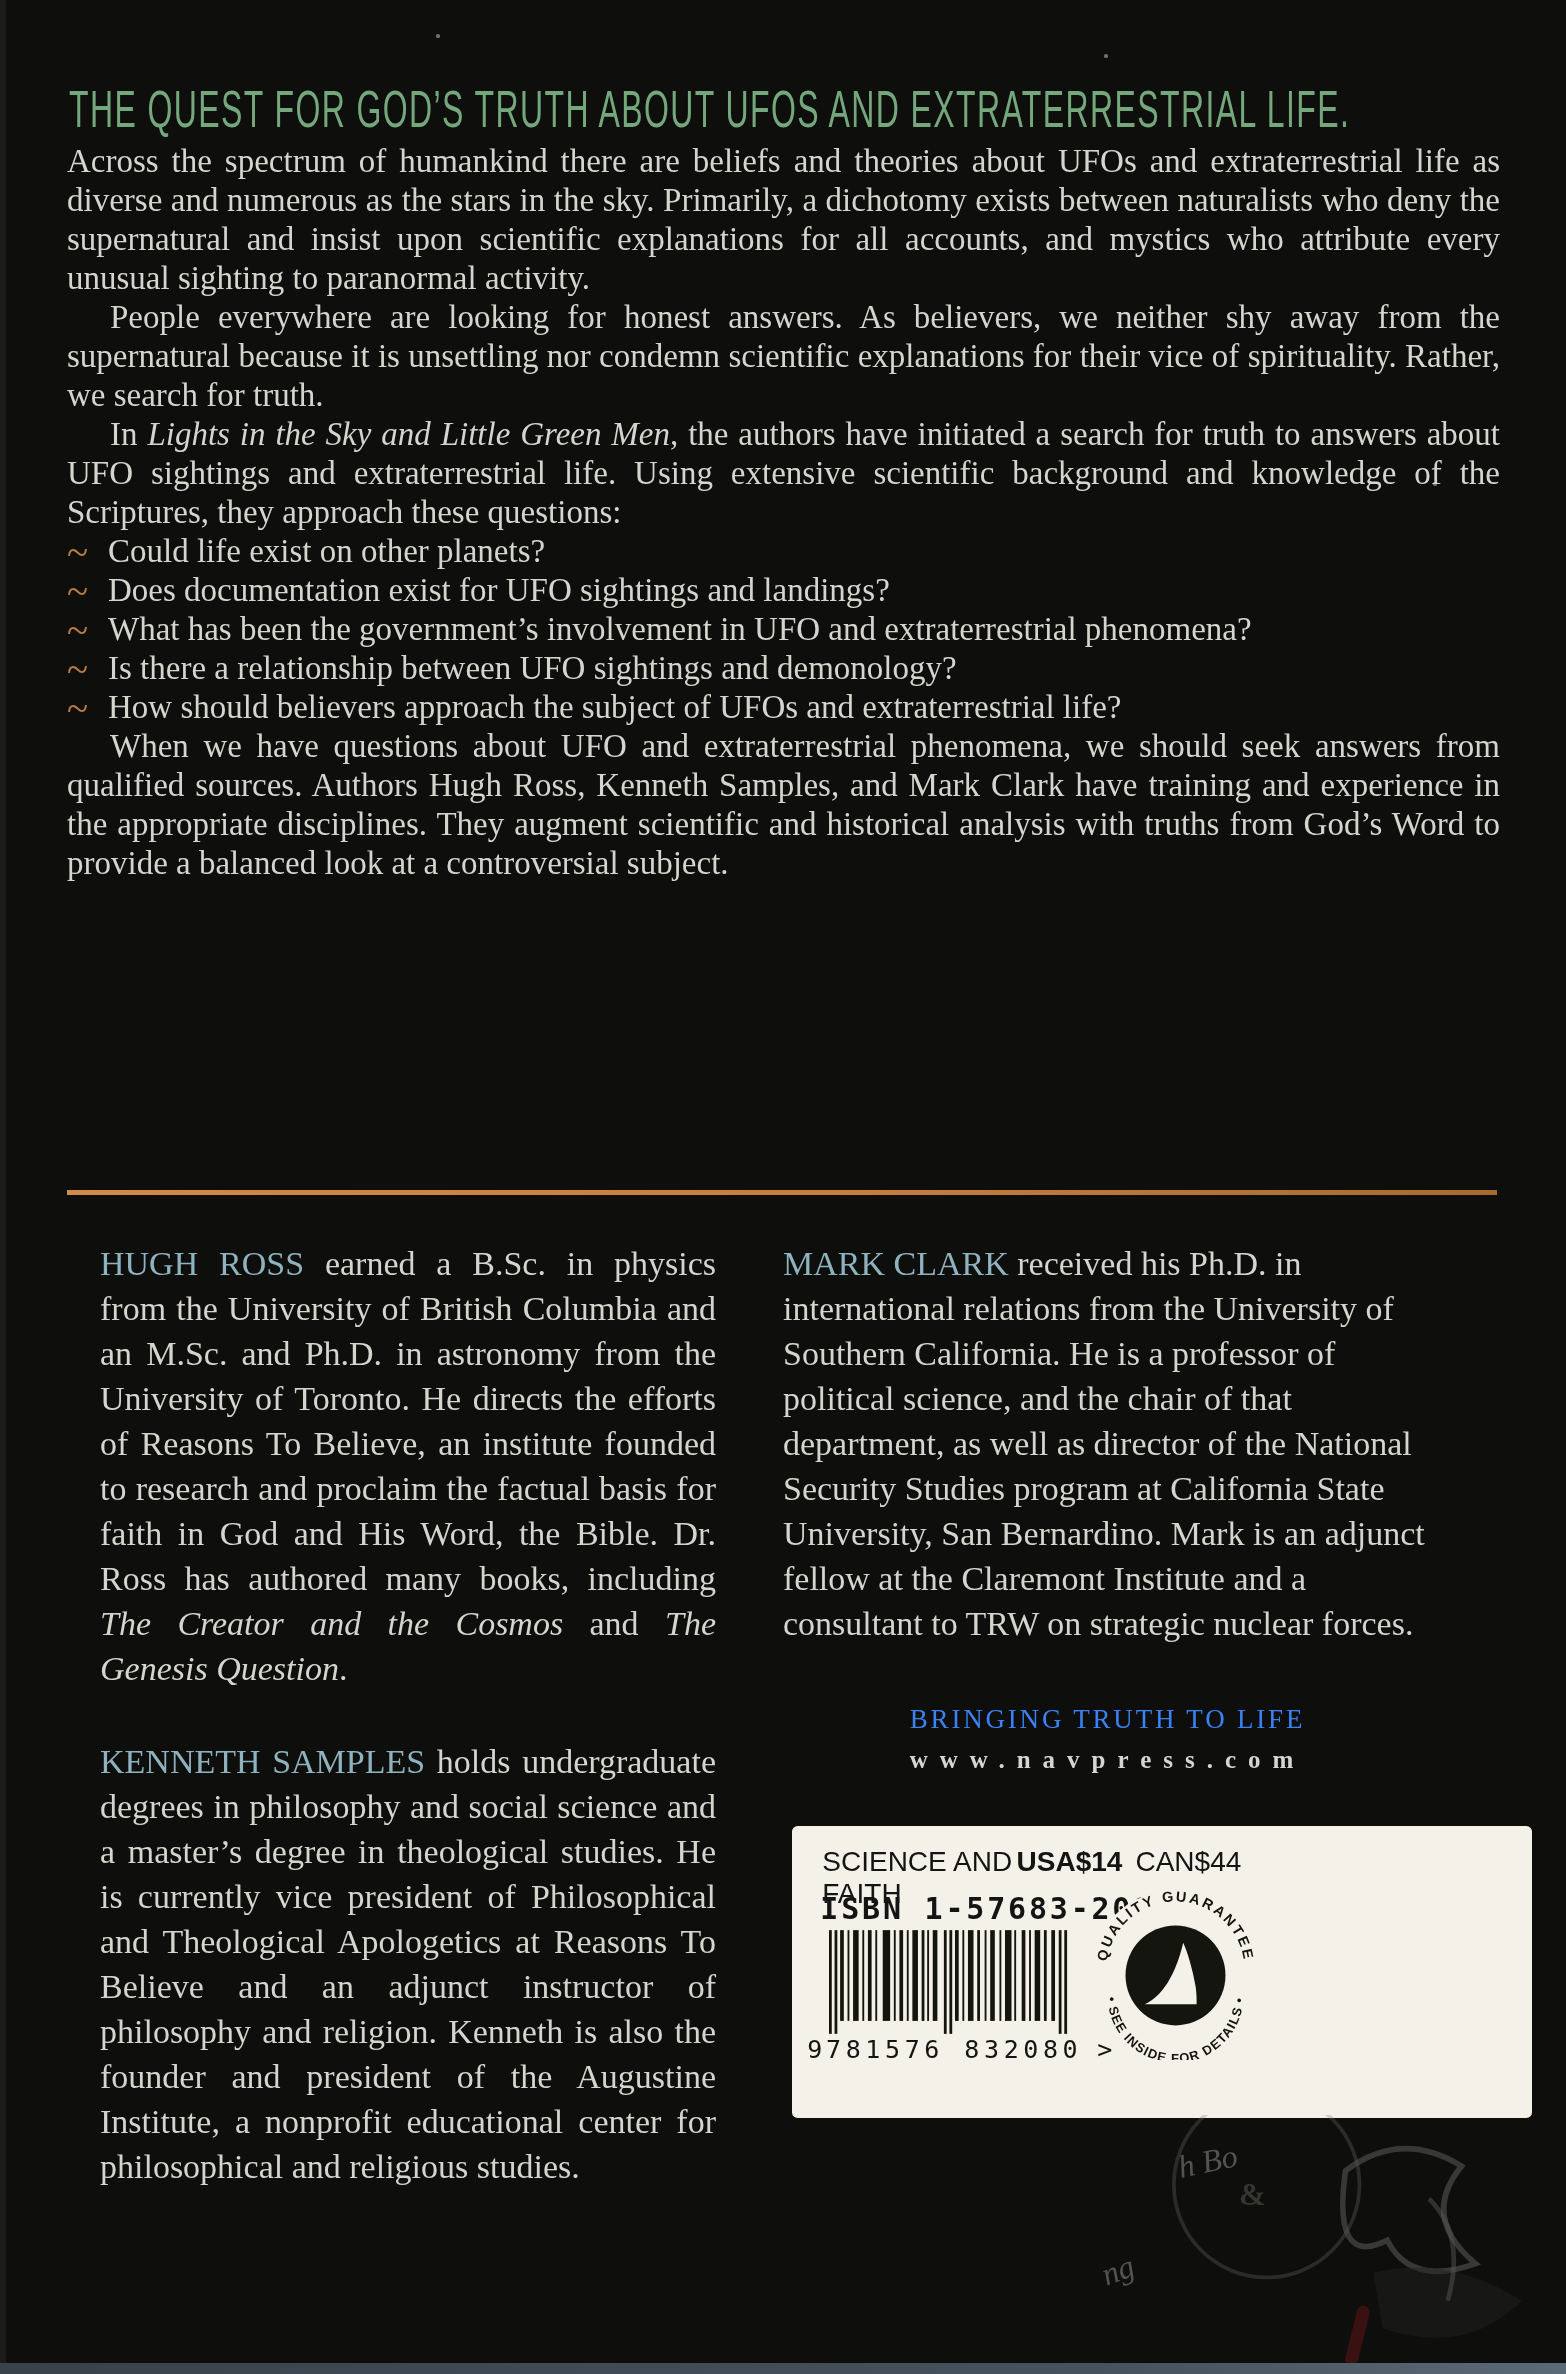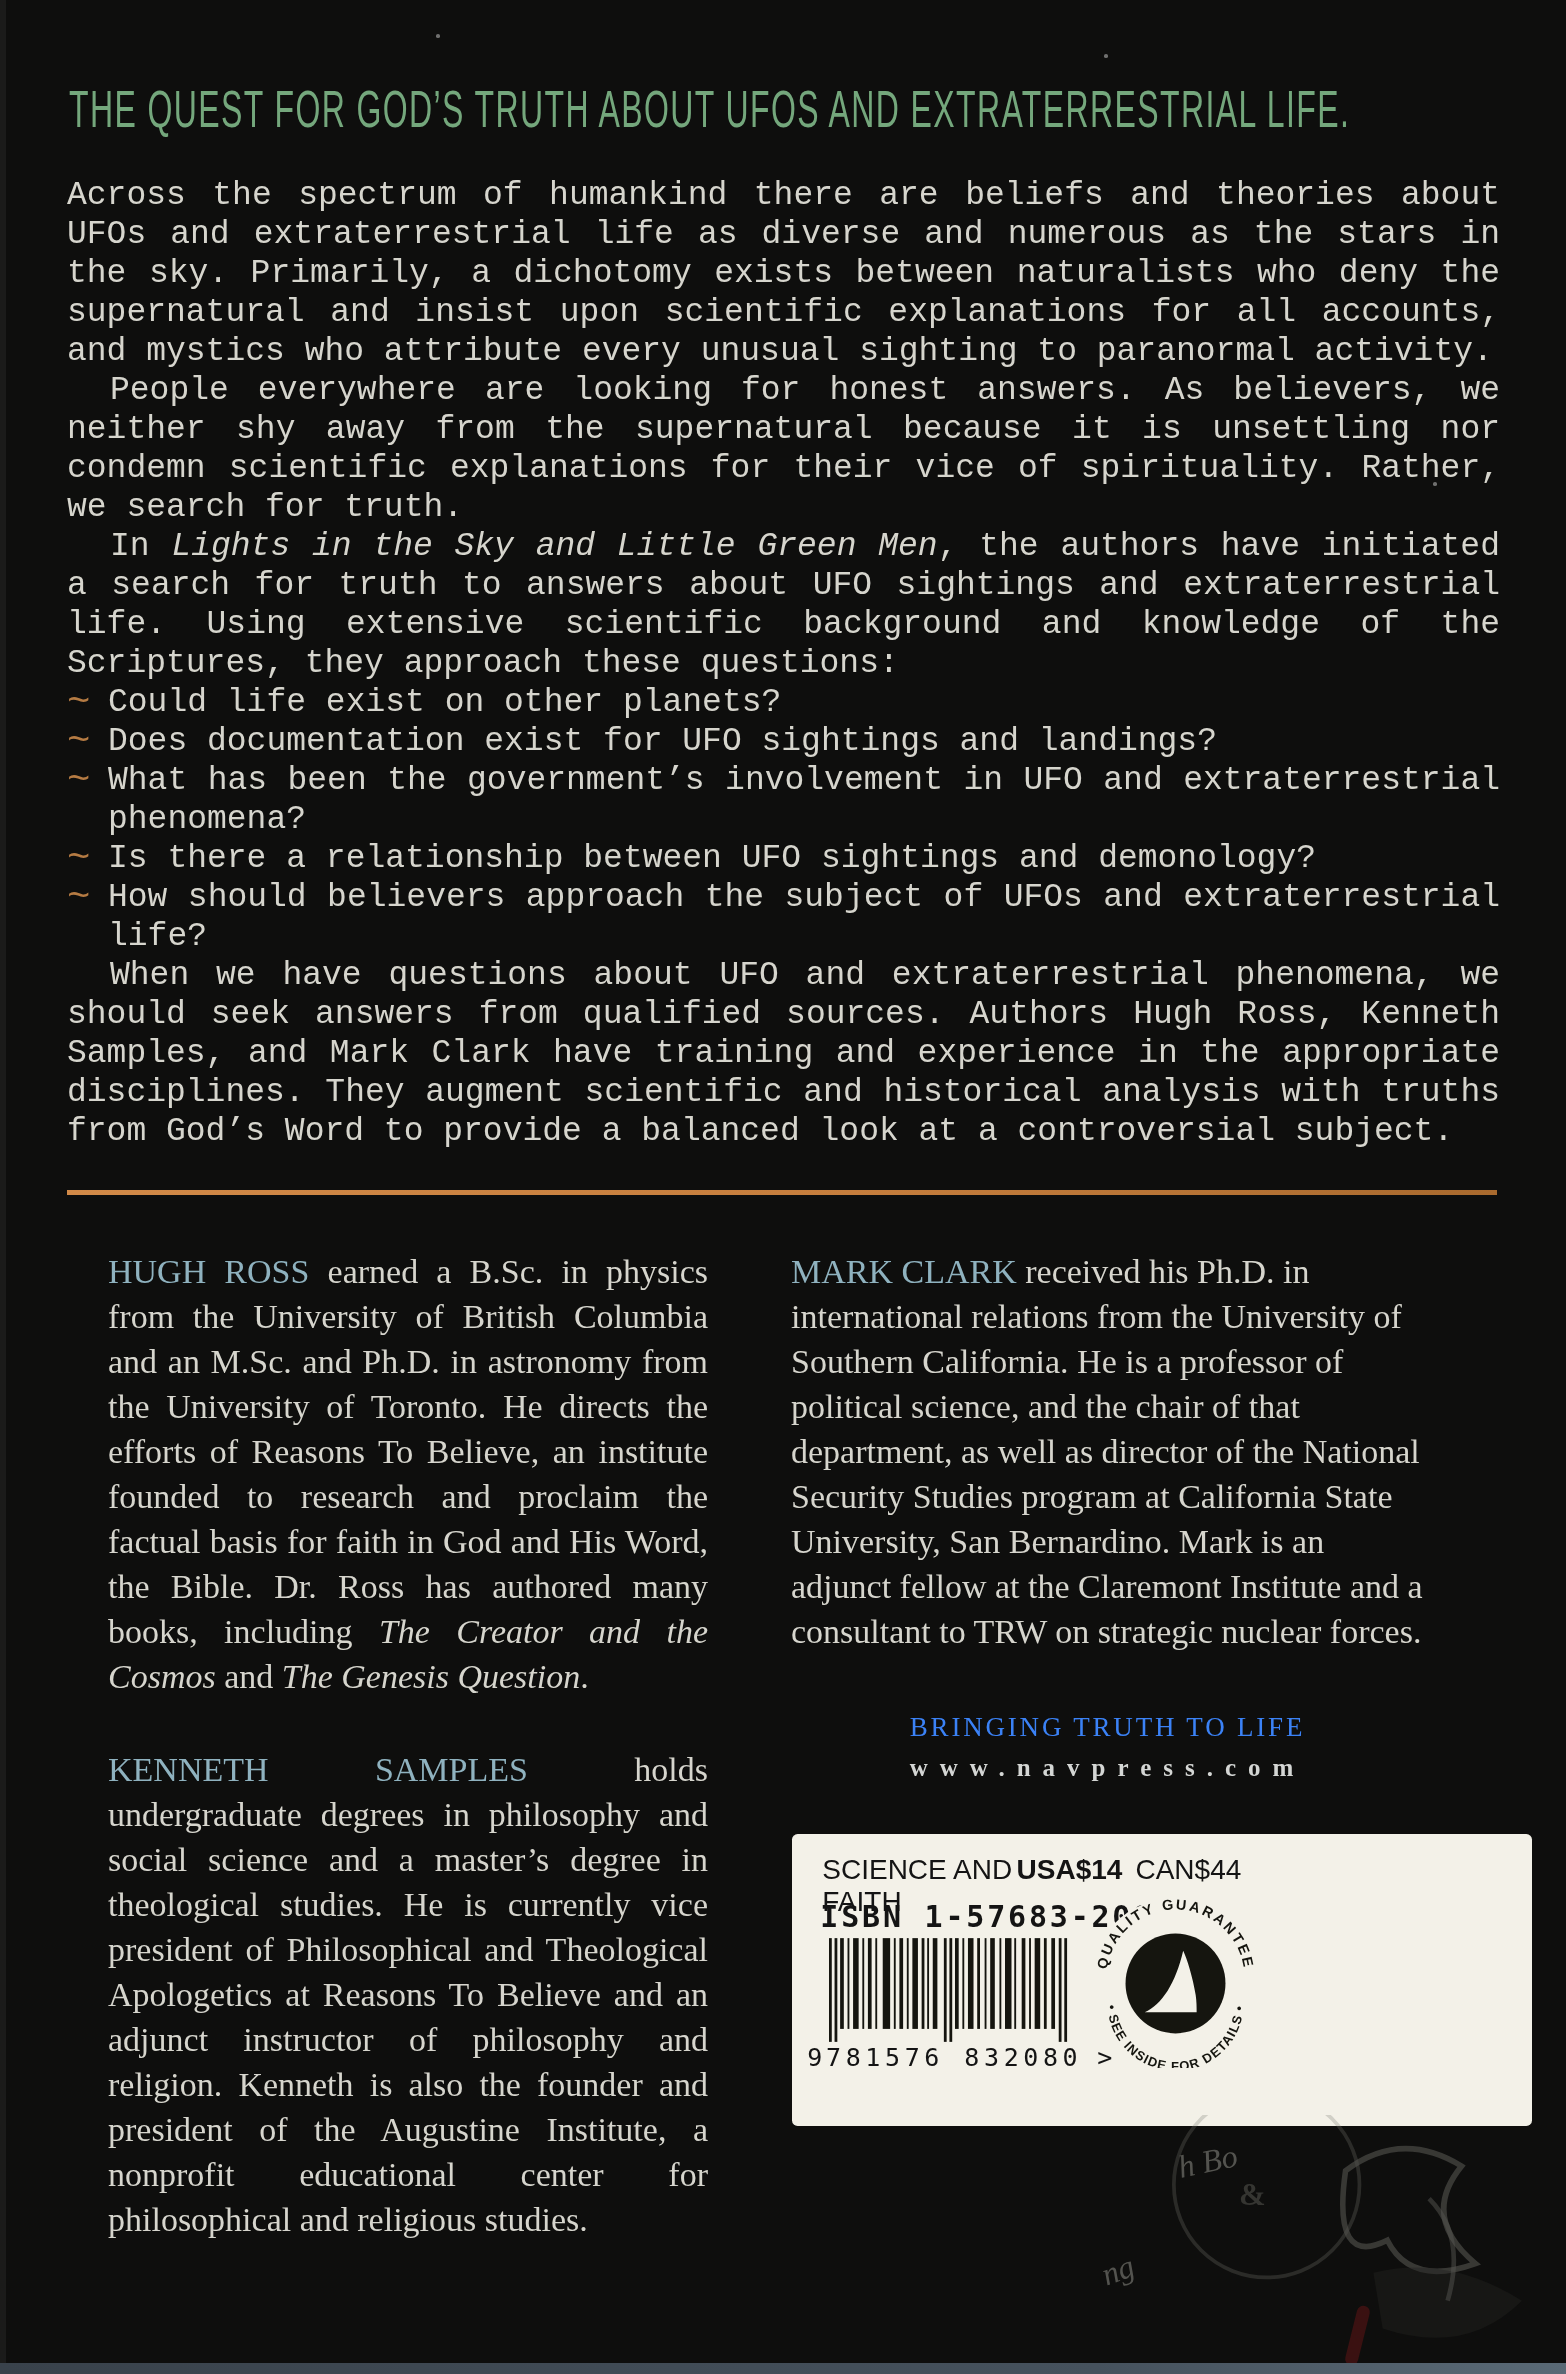--- a/index.html
+++ b/index.html
@@ -7,37 +7,37 @@
         font-family:"Liberation Serif","DejaVu Serif",serif;}
   .edge{position:absolute;left:0;top:0;bottom:0;width:5.6px;background:#1b1b1a;}
 
   
   .headline-wrap{position:absolute;top:80px;left:69px;width:1433px;height:59px;}
   .headline{display:inline-block;font-family:"Liberation Sans",sans-serif;font-size:32px;
             font-weight:400;letter-spacing:1.4px;color:#74a77c;white-space:nowrap;
             transform:scaleY(1.62);transform-origin:left top;}
 
   
-  .intro{position:absolute;top:176px;left:67px;width:1433px;font-size:33px;line-height:39px;
-         color:#d6d5cd;text-align:justify;font-family:Liberation Mono, monospace;}
+  .intro{position:absolute;top:142px;left:67px;width:1433px;font-size:33px;line-height:39px;
+         color:#d6d5cd;text-align:justify;}
   .par{margin:0;}
   .par.indent{text-indent:43px;}
   em{font-style:italic;}
   .q-row{display:flex;}
   .q-marker{flex:0 0 41px;width:41px;color:#b57b43;font-size:39px;line-height:39px;position:relative;top:0.9px;}
   .q-text{flex:1;text-align:justify;}
 
   .rule{position:absolute;top:1190px;left:67px;width:1430px;height:4.6px;
         background:linear-gradient(90deg,#d28a48,#c67e3d 55%,#a96a2e);}
 
   
   .columns{position:absolute;top:1241px;left:100px;width:1336px;display:flex;}
   .col-left{width:616px;}
   .col-right{width:649px;margin-left:67px;}
-  .bio{font-size:34px;line-height:45px;color:#d6d5cd;margin:8px;}
+  .bio{font-size:34px;line-height:45px;color:#d6d5cd;margin:0;}
   .justify{text-align:justify;}
   .bio-gap{margin-top:48px;}
   .bio-name{color:#8fb2bf;}
 
   
   .publisher{margin-top:58px;text-align:center;}
   .brand-row{display:flex;align-items:flex-end;justify-content:center;height:89px;}
   .brand-word{display:inline-block;font-size:52px;line-height:1;color:#8cc0c6;letter-spacing:7.4px;
               transform:scaleY(1.45);transform-origin:center bottom;}
   .brand-logo{width:70px;height:70px;margin-left:7.4px;margin-bottom:1.9px;}

